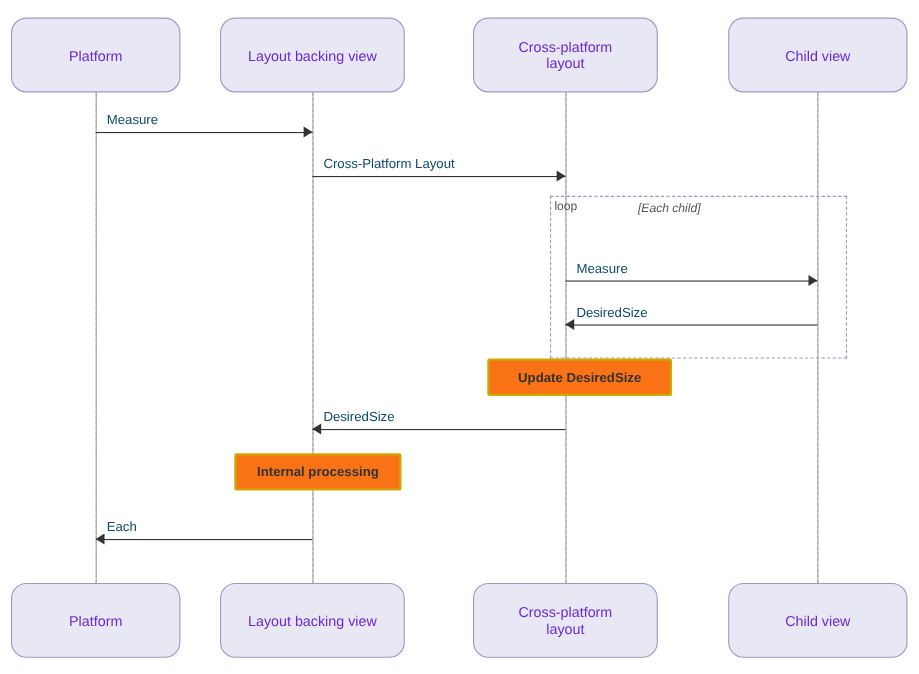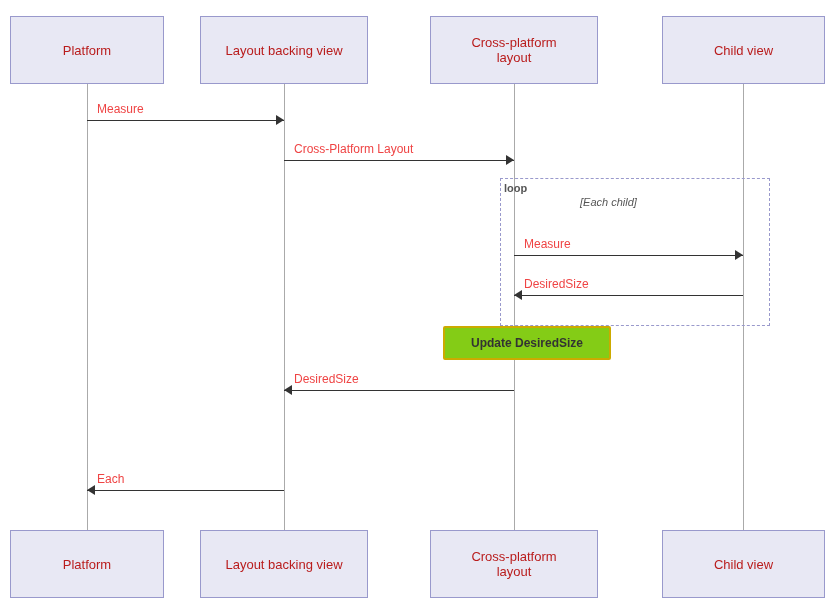--- a/index.html
+++ b/index.html
@@ -13,67 +13,67 @@
     }
     .diagram {
       position: relative;
       width: 835px;
       height: 613px;
     }
     .actor-box {
       position: absolute;
       border: 1.5px solid #9999cc;
       background: #e8e8f4;
-      border-radius: 0;
+      border-radius: 14px;
       display: flex;
       align-items: center;
       justify-content: center;
       font-size: 13px;
-      color: #b91c1c;
+      color: #6d28d9;
       text-align: center;
       padding: 6px 24px;
     }
     .lifeline {
       position: absolute;
       width: 1px;
       background: #aaa;
       border-left: 1.5px dashed #aaa;
     }
     .arrow-line {
       position: absolute;
       height: 1px;
       background: #333;
     }
     .arrow-label {
       position: absolute;
       font-size: 12px;
-      color: #ef4444;
+      color: #0c4a6e;
       white-space: nowrap;
     }
     .loop-box {
       position: absolute;
       border: 1.5px dashed #9999cc;
       background: transparent;
     }
     .loop-label {
       position: absolute;
       font-size: 11px;
       color: #555;
       font-style: italic;
     }
     .loop-tag {
       position: absolute;
       font-size: 11px;
       color: #555;
-      font-weight: bold;
+      font-weight: normal;
     }
     .process-box {
       position: absolute;
       border: 2px solid #ccaa00;
-      background: #84cc16;
+      background: #f97316;
       border-radius: 2px;
       display: flex;
       align-items: center;
       justify-content: center;
       font-size: 12px;
       font-weight: bold;
       color: #333;
       padding: 5px 10px;
     }
     
@@ -105,33 +105,34 @@
     <div class="actor-box" style="left: 10px; top: 16px; width: 154px; height: 68px;">Platform</div>
     <div class="actor-box" style="left: 200px; top: 16px; width: 168px; height: 68px;">Layout backing view</div>
     <div class="actor-box" style="left: 430px; top: 16px; width: 168px; height: 68px;">Cross-platform layout</div>
     <div class="actor-box" style="left: 662px; top: 16px; width: 163px; height: 68px;">Child view</div>
     <div class="actor-box" style="left: 10px; top: 530px; width: 154px; height: 68px;">Platform</div>
     <div class="actor-box" style="left: 200px; top: 530px; width: 168px; height: 68px;">Layout backing view</div>
     <div class="actor-box" style="left: 430px; top: 530px; width: 168px; height: 68px;">Cross-platform layout</div>
     <div class="actor-box" style="left: 662px; top: 530px; width: 163px; height: 68px;">Child view</div>
     <div class="loop-box" style="left: 500px; top: 178px; width: 270px; height: 148px;"></div>
     <div class="loop-tag" style="position: absolute; left: 504px; top: 182px;">loop</div>
-    <div class="loop-label" style="position: absolute; left: 580px; top: 196px;">[Each child]</div>
+    <div class="loop-label" style="position: absolute; left: 580px; top: 184px;">[Each child]</div>
     <div class="arrow-line" style="left: 87px; top: 120px; width: 197px;"></div>
     <div class="arrowhead-right" style="left: 276px; top: 115px;"></div>
     <div class="arrow-label" style="left: 97px; top: 102px;">Measure</div>
     <div class="arrow-line" style="left: 284px; top: 160px; width: 230px;"></div>
     <div class="arrowhead-right" style="left: 506px; top: 155px;"></div>
     <div class="arrow-label" style="left: 294px; top: 142px;">Cross-Platform Layout</div>
     <div class="arrow-line" style="left: 514px; top: 255px; width: 229px;"></div>
     <div class="arrowhead-right" style="left: 735px; top: 250px;"></div>
     <div class="arrow-label" style="left: 524px; top: 237px;">Measure</div>
     <div class="arrow-line" style="left: 514px; top: 295px; width: 229px;"></div>
     <div class="arrowhead-left" style="left: 514px; top: 290px;"></div>
     <div class="arrow-label" style="left: 524px; top: 277px;">DesiredSize</div>
     <div class="arrow-line" style="left: 284px; top: 390px; width: 230px;"></div>
     <div class="arrowhead-left" style="left: 284px; top: 385px;"></div>
     <div class="arrow-label" style="left: 294px; top: 372px;">DesiredSize</div>
     <div class="arrow-line" style="left: 87px; top: 490px; width: 197px;"></div>
     <div class="arrowhead-left" style="left: 87px; top: 485px;"></div>
     <div class="arrow-label" style="left: 97px; top: 472px;">Each</div>
     <div class="process-box" style="left: 443px; top: 326px; width: 168px; height: 34px;">Update DesiredSize</div>
+    <div class="process-box" style="left: 213px; top: 412px; width: 152px; height: 34px;">Internal processing</div>
   </div>
 
 </body></html>

